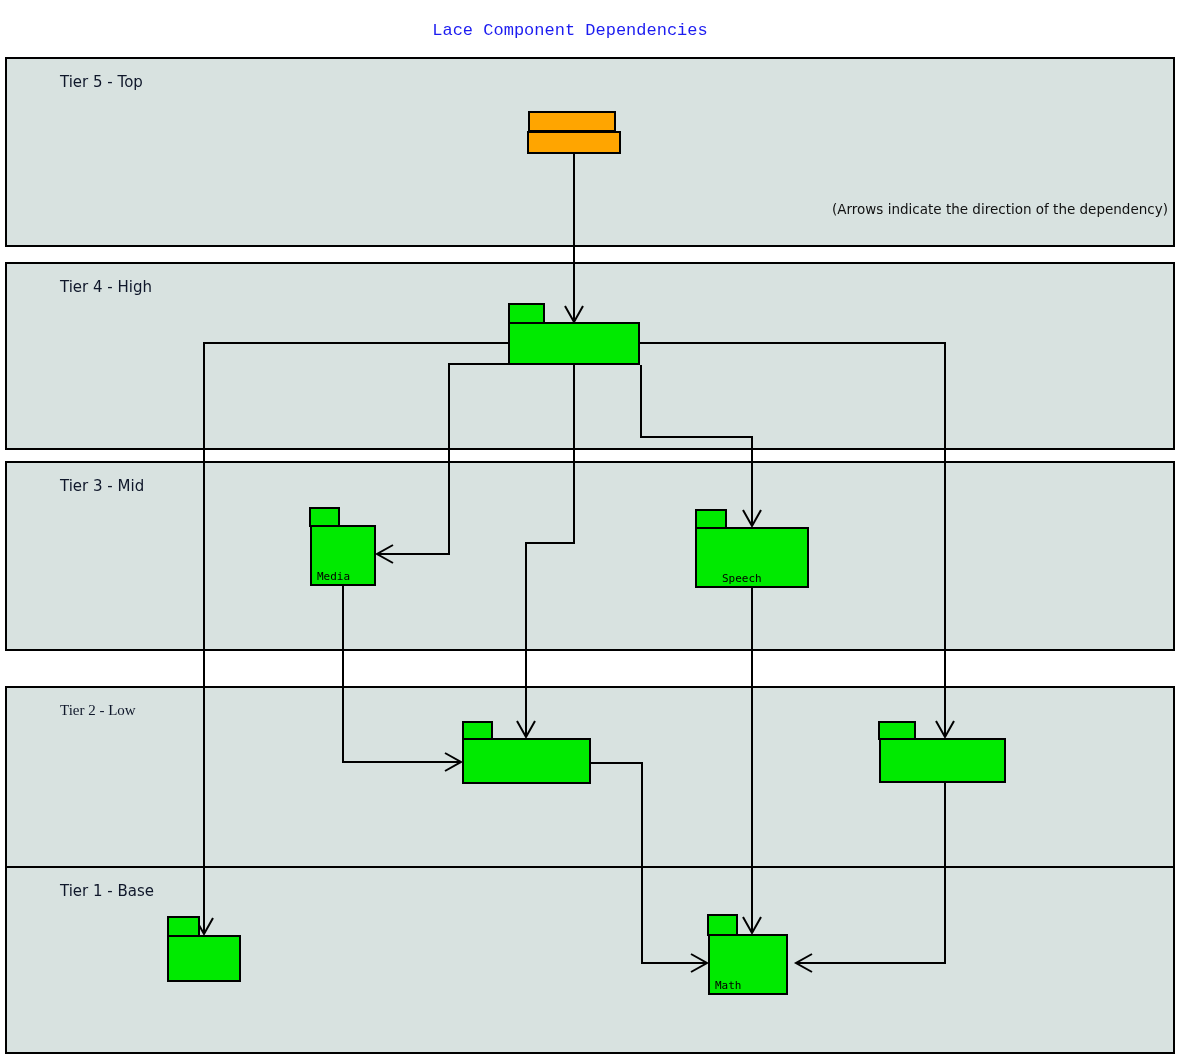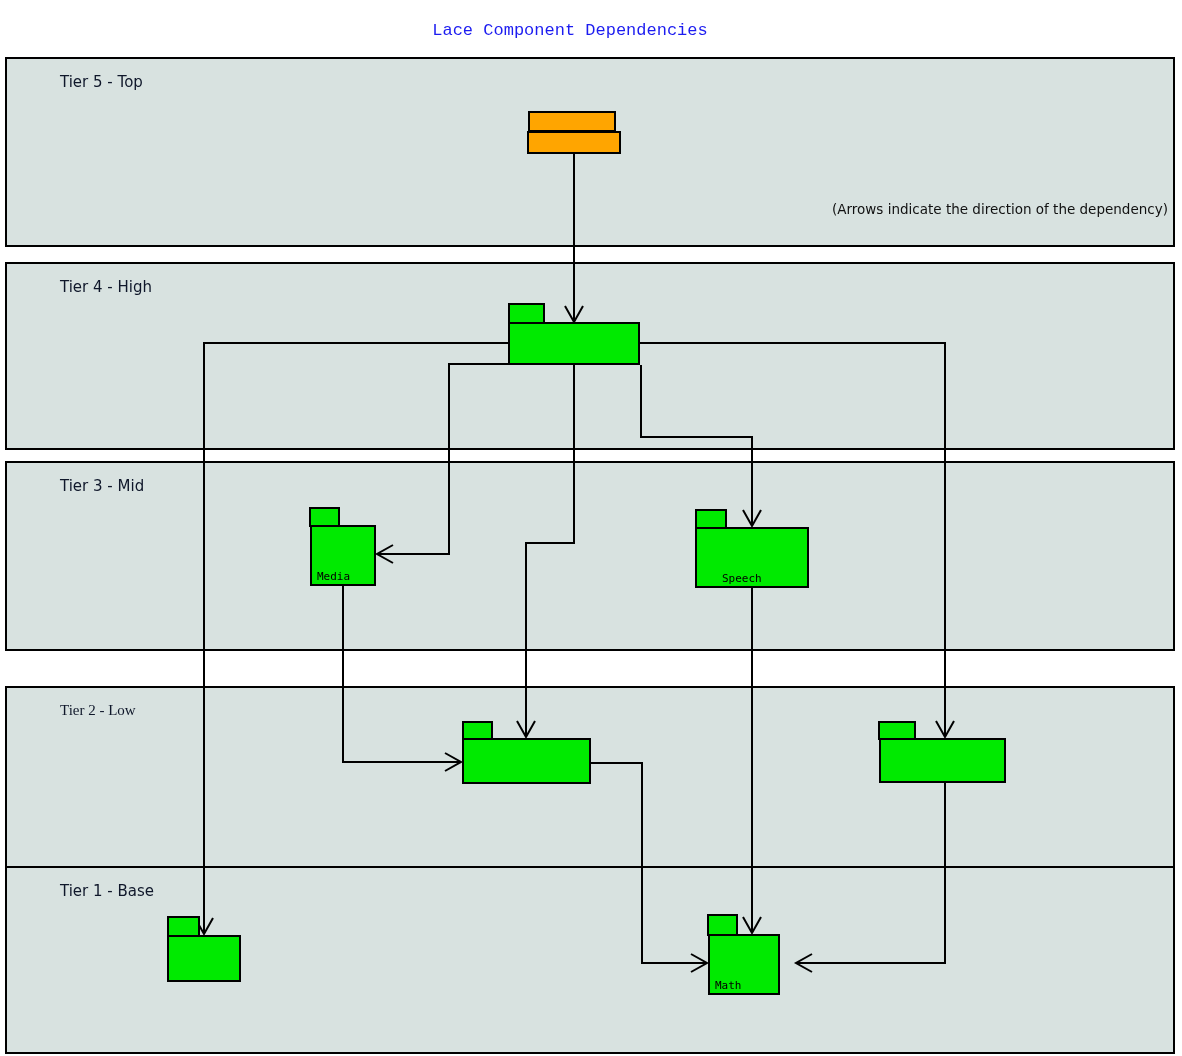--- a/index.html
+++ b/index.html
@@ -138,19 +138,19 @@
     
   </div>
 
   <div class="node green" style="left:167px;top:916px;width:33px;height:21px;"></div>
   <div class="node green folder-body" style="left:167px;top:935px;width:74px;height:47px;">
     <div>Lace</div>
     
   </div>
 
   <div class="node green" style="left:707px;top:914px;width:31px;height:22px;"></div>
-  <div class="node green folder-body" style="left:708px;top:934px;width:72px;height:61px;">
+  <div class="node green folder-body" style="left:708px;top:934px;width:80px;height:61px;">
     <div>Math</div>
     
     
   </div>
 
 </div>
 
 </body></html>

